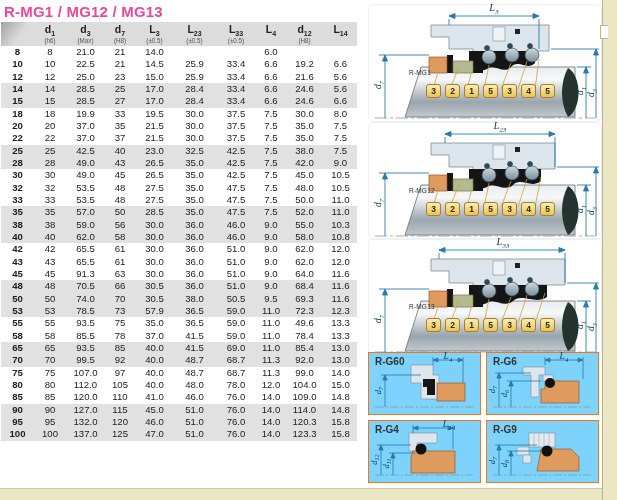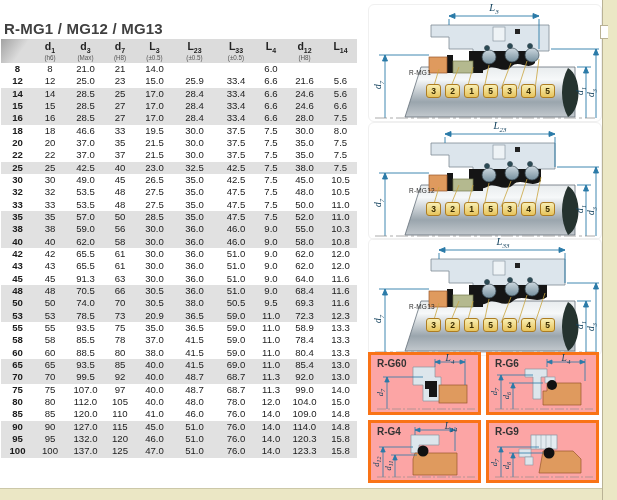--- a/index.html
+++ b/index.html
@@ -1,20 +1,20 @@
 <!DOCTYPE html>
 <html><head>
 <meta charset="utf-8">
 <style>
   html,body{margin:0;padding:0;background:#fff;}
   .page{position:relative;width:617px;height:500px;background:#fff;overflow:hidden;
         font-family:"Liberation Sans",sans-serif;-webkit-font-smoothing:antialiased;}
   
   .left{position:absolute;left:0;top:0;width:364px;}
-  .title{margin:20px 0 2px 4px;font-size:15px;font-weight:700;color:#404040;letter-spacing:.2px;}
+  .title{margin:3px 0 2px 4px;font-size:15px;font-weight:700;color:#ec4899;letter-spacing:.2px;}
   table.dims{border-collapse:collapse;table-layout:fixed;width:356px;margin-left:1px;}
   table.dims th{background:#dcdcdc;height:24px;vertical-align:middle;text-align:center;
         font-size:10.5px;font-weight:700;color:#222;padding:0;line-height:1;}
   table.dims th.corner{background:linear-gradient(125deg,#a2a2a2 0%,#c0c0c0 30%,#dcdcdc 58%,#dcdcdc 100%);}
   table.dims th sub{font-size:7px;}
   table.dims th .tol{font-size:6.3px;font-weight:400;color:#555;margin-top:1.5px;}
   table.dims td{font-size:9.6px;color:#1c1c1c;text-align:center;padding:0;line-height:12.33px;height:12.33px;
         white-space:nowrap;}
   table.dims td.first{font-weight:700;}
   table.dims tr.band{background:#e1e1e1;}
@@ -30,21 +30,21 @@
         font-style:italic;font-size:9.5px;color:#14435f;}
   .rlab sub{font-size:6.5px;}
   .shaft-label{position:absolute;font-size:6.5px;color:#2b2b2b;letter-spacing:.2px;}
   .tags{position:absolute;left:57px;top:79px;display:flex;gap:4px;}
   .tag{display:block;width:13px;height:12px;line-height:12px;text-align:center;
        font-size:8.5px;font-weight:700;color:#3a2c00;border:1px solid #ad7d22;border-radius:3px;
        background:linear-gradient(#f8efb5,#e7c45c);}
   
   .panel-grid{position:absolute;left:0;top:352px;width:232px;display:grid;
         grid-template-columns:113px 113px;grid-auto-rows:63px;gap:5px;}
-  .panel{position:relative;background:#fca5a5;border:3px solid #f97316;}
+  .panel{position:relative;background:#7dd3fc;border:1px solid #f97316;}
   .panel-label{position:absolute;left:6px;top:3px;font-weight:700;font-size:10px;color:#333;}
   .panel .dlab{font-size:9.5px;}
   .prot{position:absolute;width:20px;height:9px;line-height:9px;text-align:center;
         transform:rotate(-90deg);transform-origin:center;font-family:"Liberation Serif",serif;
         font-style:italic;font-size:8.5px;color:#14435f;}
   .prot sub{font-size:6px;}
   
   .edge-bottom{position:absolute;left:0;bottom:0;width:100%;height:11px;background:#ebe7c5;border-top:1px solid #ccc8a8;}
   .edge-right{position:absolute;right:0;top:0;width:14px;height:100%;background:#ebe7c5;border-left:1px solid #b9b295;}
   .notch{position:absolute;right:9px;top:25px;width:7px;height:12px;background:#fff;border:1px solid #b9b295;border-right:0;}
@@ -90,20 +90,32 @@
             <td>21.0</td>
             <td>21</td>
             <td>14.0</td>
             <td></td>
             <td></td>
             <td>6.0</td>
             <td></td>
             <td></td>
           </tr>
           <tr>
+            <td class="first">10</td>
+            <td>10</td>
+            <td>22.5</td>
+            <td>21</td>
+            <td>14.5</td>
+            <td>25.9</td>
+            <td>33.4</td>
+            <td>6.6</td>
+            <td>19.2</td>
+            <td>6.6</td>
+          </tr>
+          <tr>
             <td class="first">12</td>
             <td>12</td>
             <td>25.0</td>
             <td>23</td>
             <td>15.0</td>
             <td>25.9</td>
             <td>33.4</td>
             <td>6.6</td>
             <td>21.6</td>
             <td>5.6</td>
@@ -125,36 +137,24 @@
             <td>15</td>
             <td>28.5</td>
             <td>27</td>
             <td>17.0</td>
             <td>28.4</td>
             <td>33.4</td>
             <td>6.6</td>
             <td>24.6</td>
             <td>6.6</td>
           </tr>
-          <tr class="band">
-            <td class="first">16</td>
-            <td>16</td>
-            <td>28.5</td>
-            <td>27</td>
-            <td>17.0</td>
-            <td>28.4</td>
-            <td>33.4</td>
-            <td>6.6</td>
-            <td>28.0</td>
-            <td>7.5</td>
-          </tr>
           <tr>
             <td class="first">18</td>
             <td>18</td>
-            <td>46.6</td>
+            <td>19.9</td>
             <td>33</td>
             <td>19.5</td>
             <td>30.0</td>
             <td>37.5</td>
             <td>7.5</td>
             <td>30.0</td>
             <td>8.0</td>
           </tr>
           <tr>
             <td class="first">20</td>
@@ -184,20 +184,32 @@
             <td class="first">25</td>
             <td>25</td>
             <td>42.5</td>
             <td>40</td>
             <td>23.0</td>
             <td>32.5</td>
             <td>42.5</td>
             <td>7.5</td>
             <td>38.0</td>
             <td>7.5</td>
+          </tr>
+          <tr class="band">
+            <td class="first">28</td>
+            <td>28</td>
+            <td>49.0</td>
+            <td>43</td>
+            <td>26.5</td>
+            <td>35.0</td>
+            <td>42.5</td>
+            <td>7.5</td>
+            <td>42.0</td>
+            <td>9.0</td>
           </tr>
           <tr>
             <td class="first">30</td>
             <td>30</td>
             <td>49.0</td>
             <td>45</td>
             <td>26.5</td>
             <td>35.0</td>
             <td>42.5</td>
             <td>7.5</td>
@@ -322,61 +334,49 @@
             <td>50.5</td>
             <td>9.5</td>
             <td>69.3</td>
             <td>11.6</td>
           </tr>
           <tr class="band">
             <td class="first">53</td>
             <td>53</td>
             <td>78.5</td>
             <td>73</td>
-            <td>20.9</td>
+            <td>57.9</td>
             <td>36.5</td>
             <td>59.0</td>
             <td>11.0</td>
             <td>72.3</td>
             <td>12.3</td>
           </tr>
           <tr>
             <td class="first">55</td>
             <td>55</td>
             <td>93.5</td>
             <td>75</td>
             <td>35.0</td>
             <td>36.5</td>
             <td>59.0</td>
             <td>11.0</td>
-            <td>58.9</td>
+            <td>49.6</td>
             <td>13.3</td>
           </tr>
           <tr>
             <td class="first">58</td>
             <td>58</td>
             <td>85.5</td>
             <td>78</td>
             <td>37.0</td>
             <td>41.5</td>
             <td>59.0</td>
             <td>11.0</td>
             <td>78.4</td>
-            <td>13.3</td>
-          </tr>
-          <tr>
-            <td class="first">60</td>
-            <td>60</td>
-            <td>88.5</td>
-            <td>80</td>
-            <td>38.0</td>
-            <td>41.5</td>
-            <td>59.0</td>
-            <td>11.0</td>
-            <td>80.4</td>
             <td>13.3</td>
           </tr>
           <tr class="band">
             <td class="first">65</td>
             <td>65</td>
             <td>93.5</td>
             <td>85</td>
             <td>40.0</td>
             <td>41.5</td>
             <td>69.0</td>

